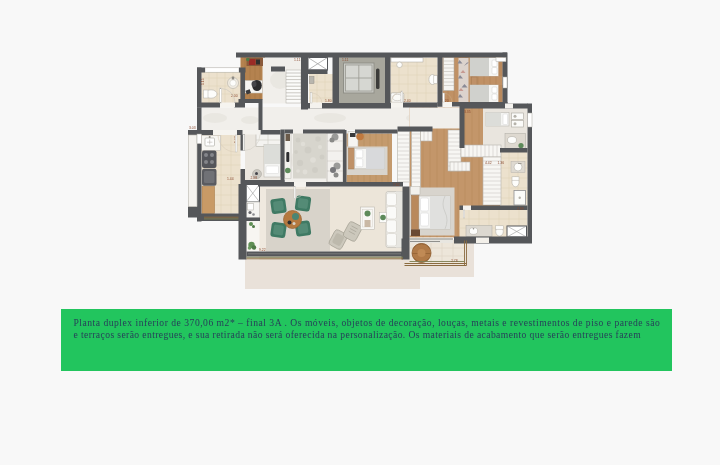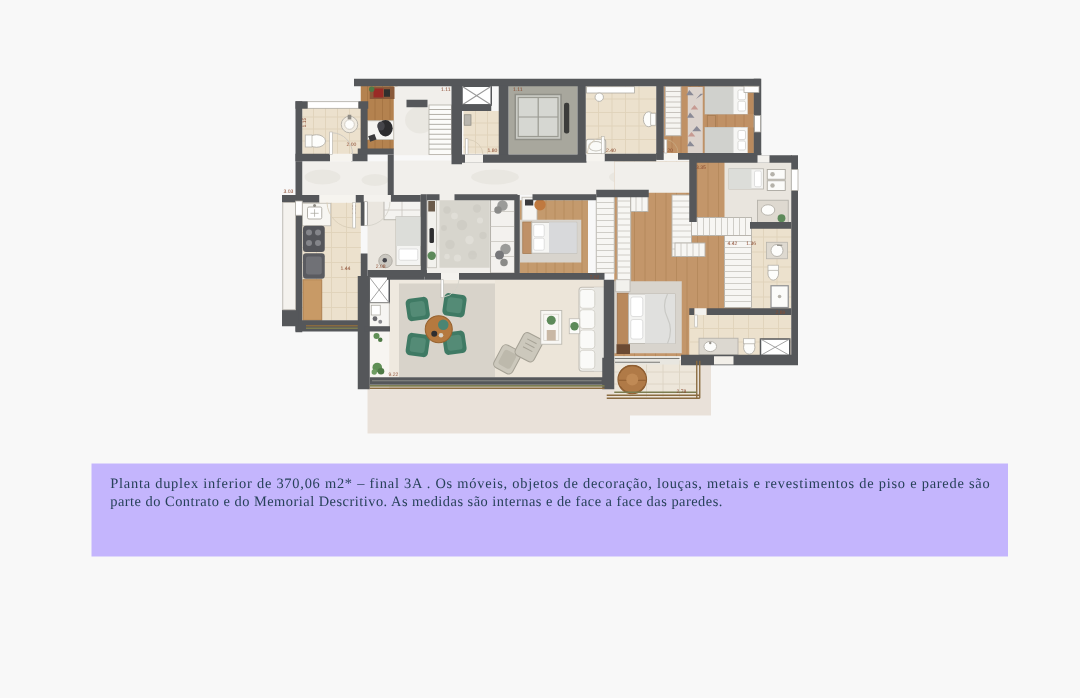--- a/index.html
+++ b/index.html
@@ -1,16 +1,16 @@
 <!DOCTYPE html>
 <html><head><meta charset="utf-8">
 <style>
 html,body{margin:0;padding:0;background:#f8f8f8;}
 #page{position:relative;width:720px;height:465px;overflow:hidden;}
-#note{position:absolute;left:61px;top:308.5px;width:611px;height:62px;background:#c4b5fd;box-sizing:border-box;padding:8px 12px 0 12.5px;}
+#note{position:absolute;left:61px;top:308.5px;width:611px;height:62px;background:#22c55e;box-sizing:border-box;padding:8px 12px 0 12.5px;}
 #note p{margin:0;font-family:"Liberation Serif",serif;font-size:9.6px;line-height:12px;color:#274159;}
 #note span{display:block;white-space:nowrap;}
 svg text{font-family:"Liberation Sans",sans-serif;}
 </style></head><body>
 <div id="page">
 <svg width="720" height="465" viewBox="0 0 720 465">
 
 <rect x="0" y="0" width="720" height="465" fill="#f8f8f8"></rect>
 
 <rect x="396" y="240" width="78" height="37" fill="#e9e1d9"></rect>
@@ -667,16 +667,16 @@
         <rect x="310.2" y="92.5" width="1.8" height="10.5" fill="#fff" stroke="#b5b2ab" stroke-width="0.4"></rect>
         <path d="M312.3 93A10.5 10.5 0 0 1 322 103" fill="none" stroke="#d8cdb8" stroke-width="0.6"></path>
       </g>
 
 <rect x="505" y="103.5" width="8" height="5" fill="#f4f2ee"></rect>
 </svg>
 
 <div id="note">
       <p>
 <span style="letter-spacing:0.51px">Planta duplex inferior de 370,06 m2* – final 3A . Os móveis, objetos de decoração, louças, metais e revestimentos de piso e parede são</span>
-<span style="letter-spacing:0.33px">parte do Contrato e do Memorial Descritivo. As medidas são internas e de face a face das paredes.</span>
+<span style="letter-spacing:0.40px">e terraços serão entregues, e sua retirada não será oferecida na personalização. Os materiais de acabamento que serão entregues fazem</span>
 </p>
     </div>
 </div>
 
 </body></html>

